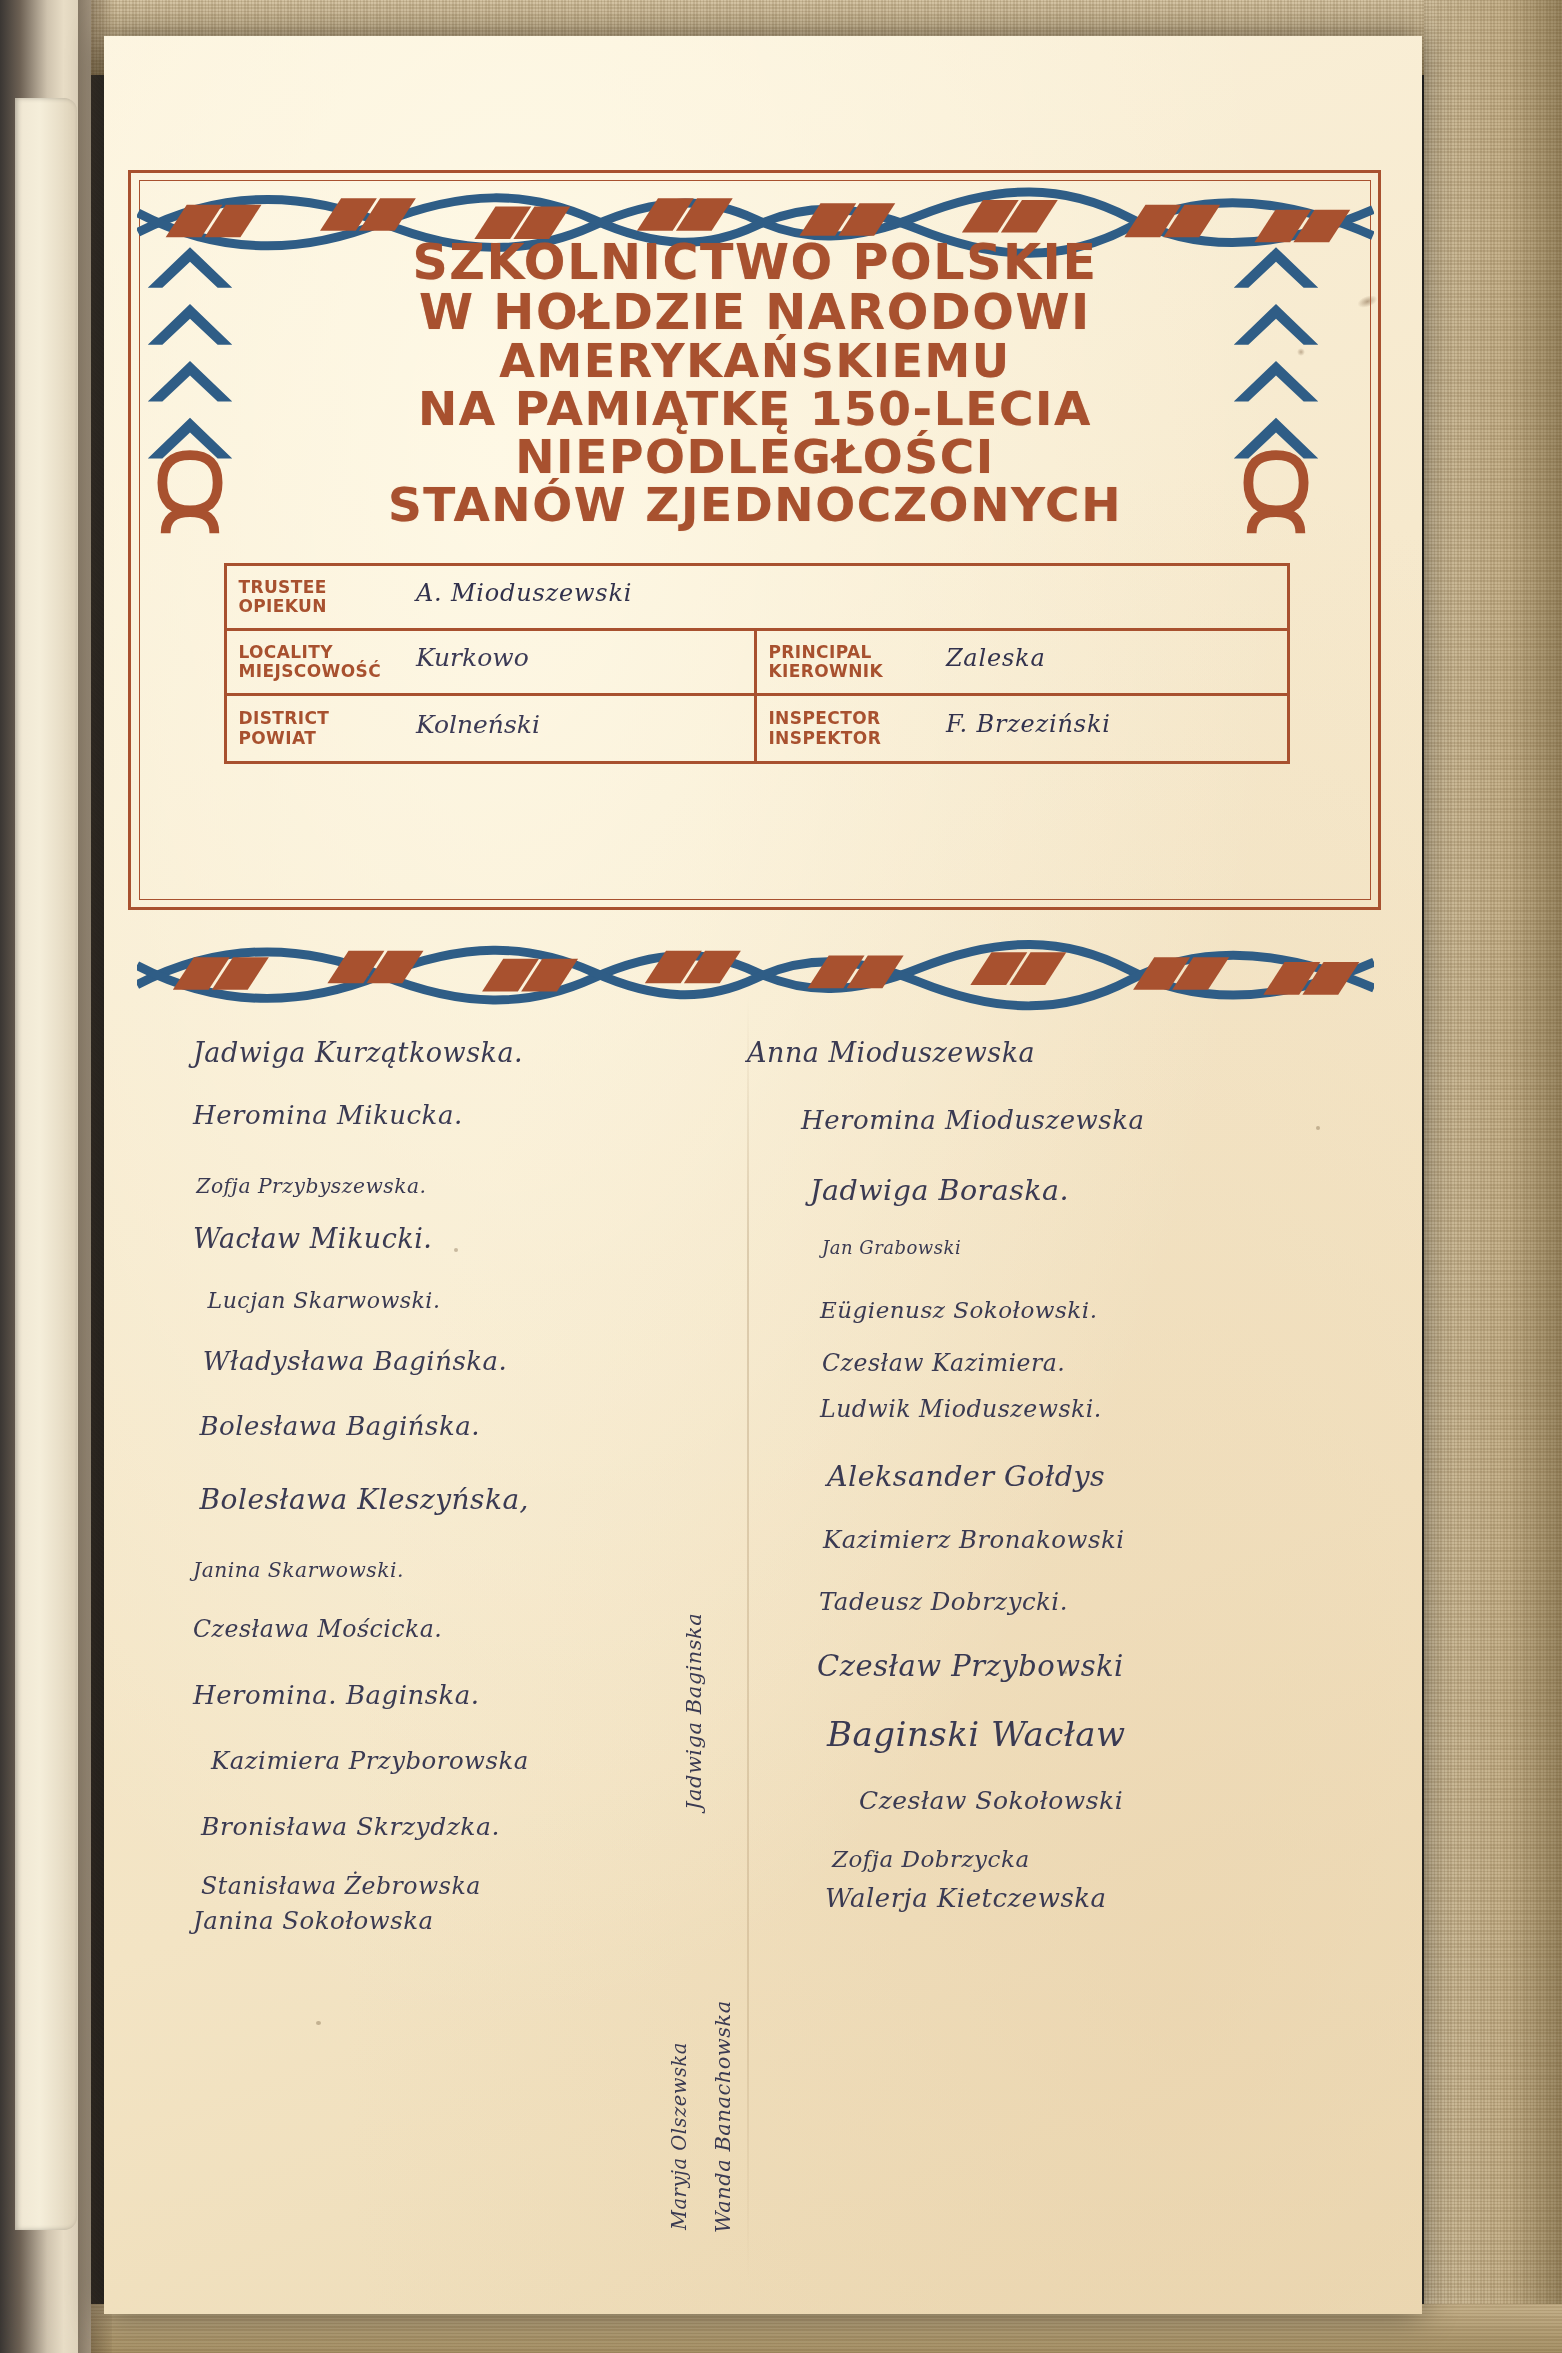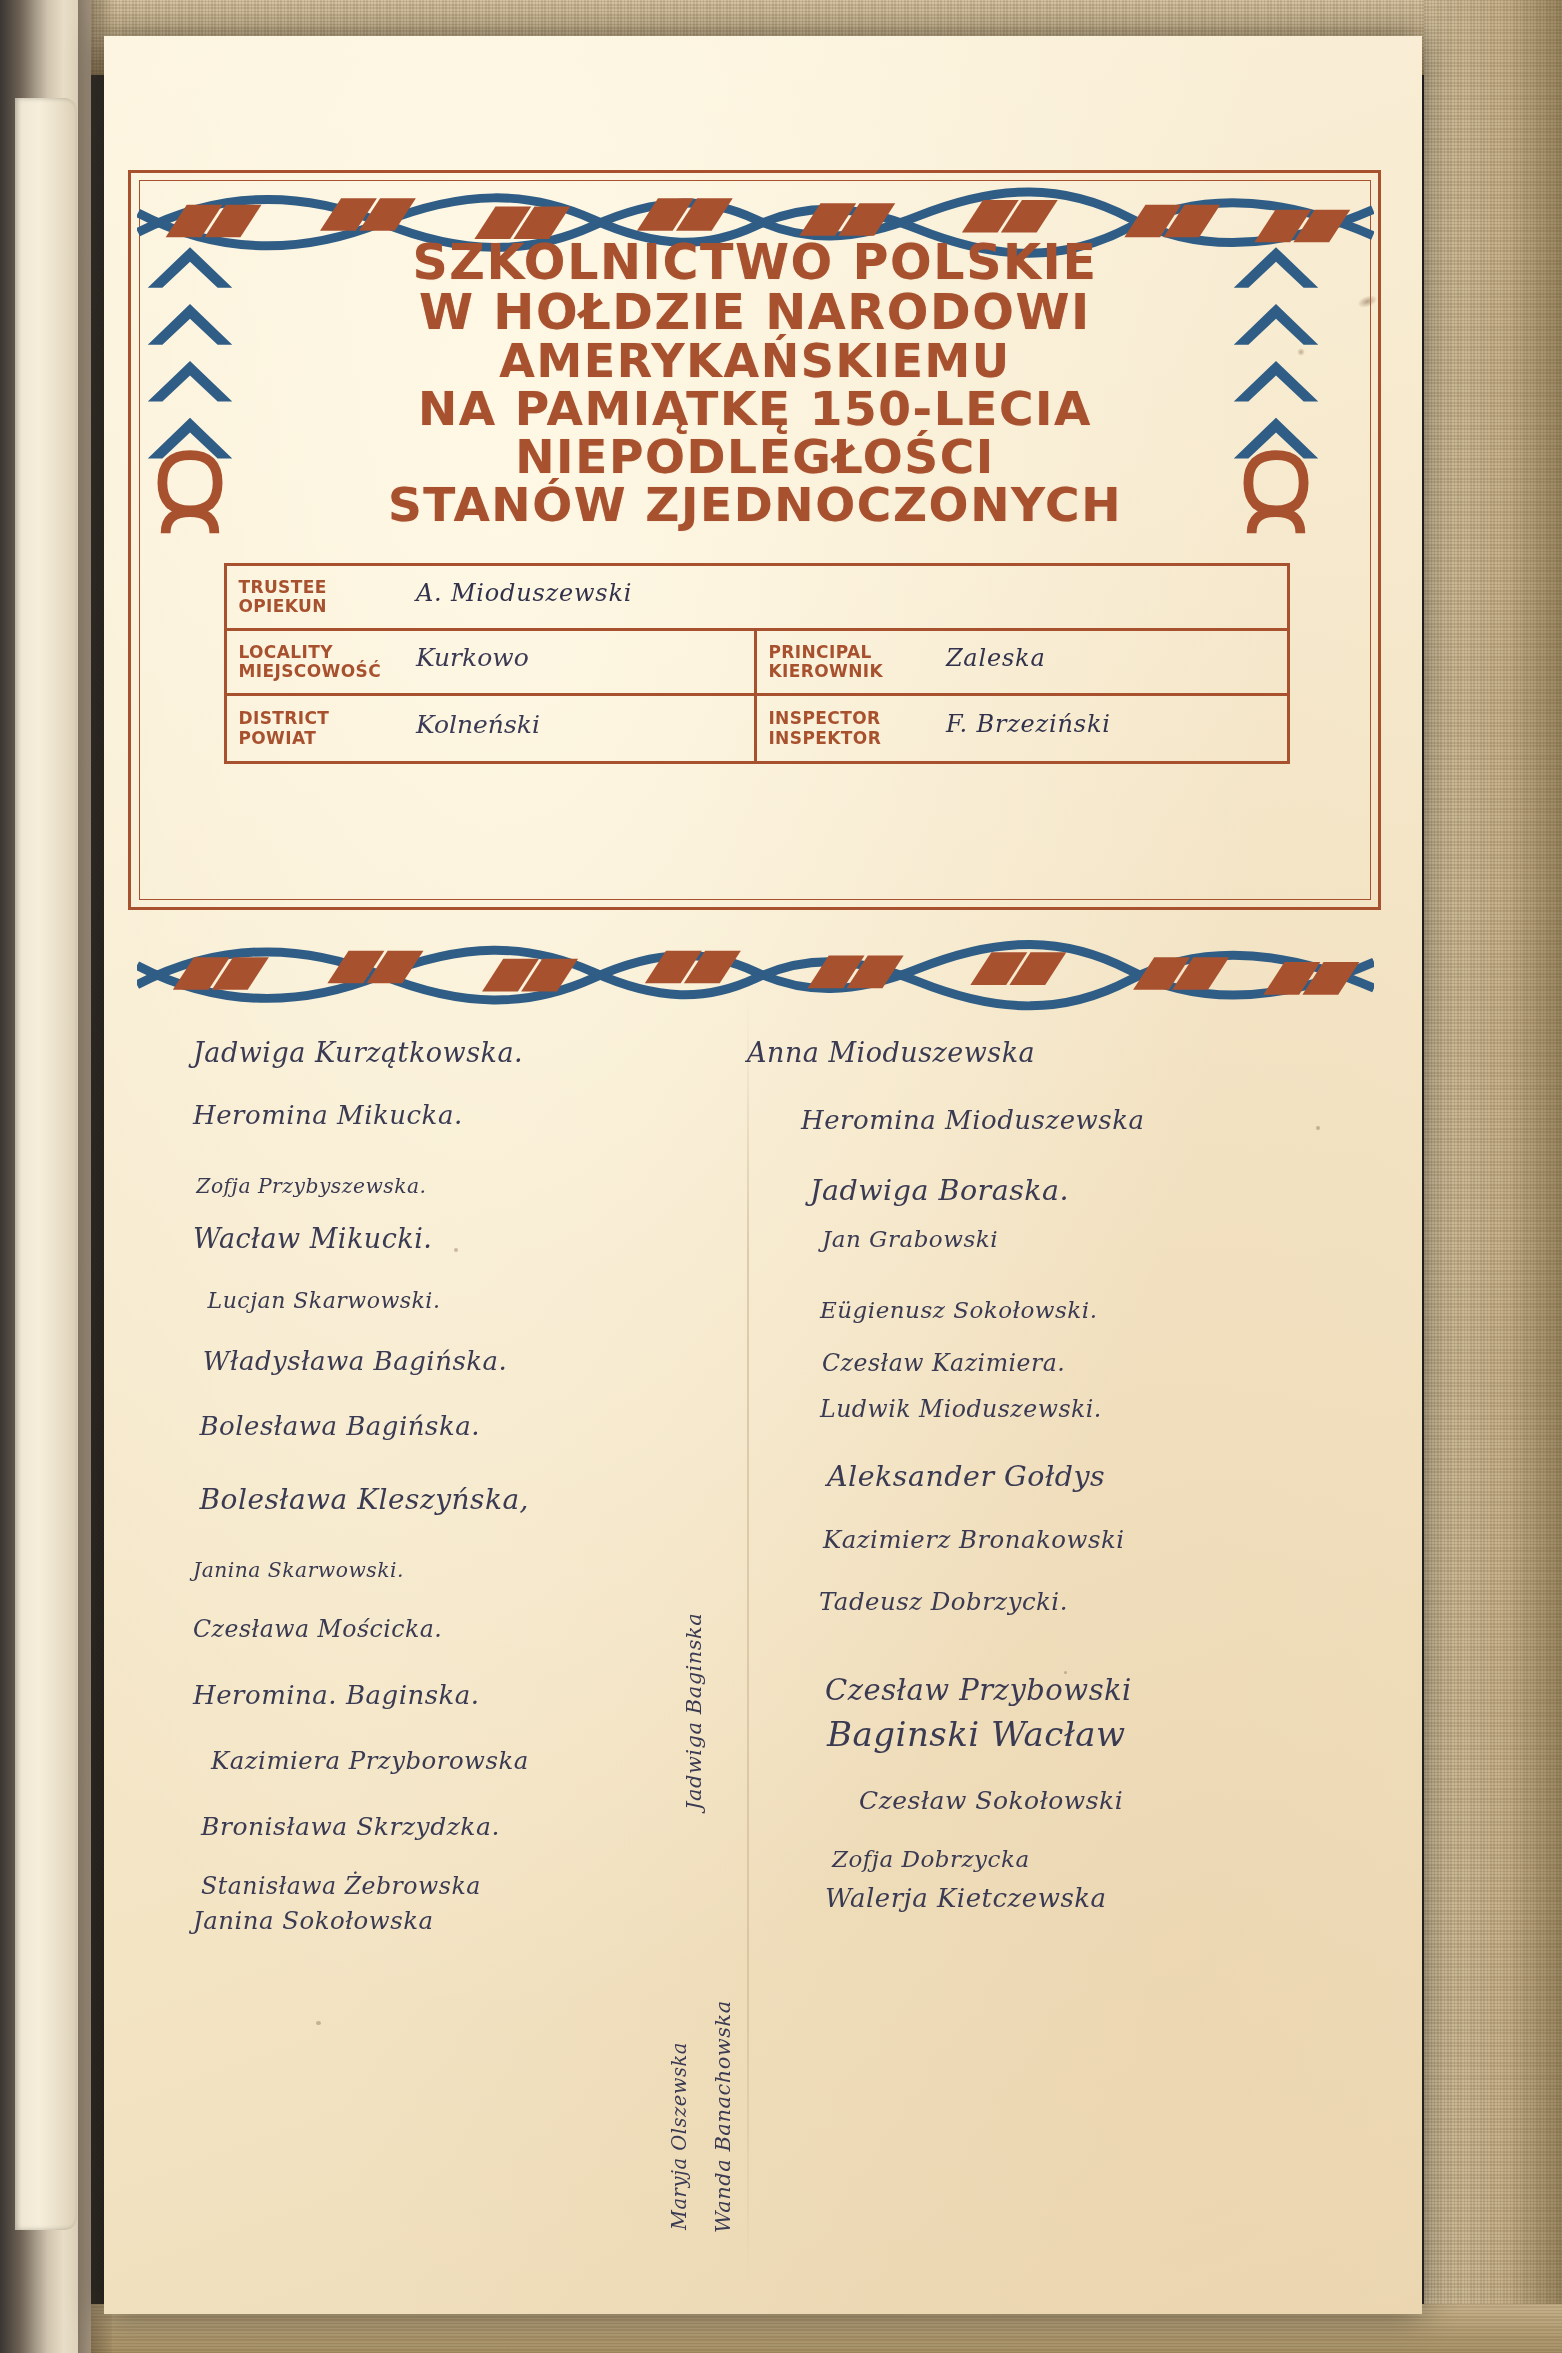--- a/index.html
+++ b/index.html
@@ -440,28 +440,28 @@
       <div class="sig-name" style="top:709px; font-size:24.4px; left:18px;">Kazimiera Przyborowska</div>
       <div class="sig-name" style="top:775px; font-size:25px; left:8.1px;">Bronisława Skrzydzka.</div>
       <div class="sig-name" style="top:835px;font-size:23.6px; left:8.1px;">Stanisława Żebrowska</div>
       <div class="sig-name" style="top:869px;font-size:24.4px; left:0px;">Janina Sokołowska</div>
     </div>
 
     <div class="sig-col" id="sig-col-right">
       <div class="sig-name" style="top:0px;   font-size:27px;">Anna Mioduszewska</div>
       <div class="sig-name" style="top:68px;  font-size:26px; left:54px;">Heromina Mioduszewska</div>
       <div class="sig-name" style="top:137px; font-size:28.5px; left:63px;">Jadwiga Boraska.</div>
-      <div class="sig-name" style="top:189px; font-size:23px; left:75px;">Jan Grabowski</div>
+      <div class="sig-name" style="top:200px; font-size:18px; left:75px;">Jan Grabowski</div>
       <div class="sig-name" style="top:260px; font-size:23px; left:73px;">Eügienusz Sokołowski.</div>
       <div class="sig-name" style="top:312px; font-size:23.6px; left:75px;">Czesław Kazimiera.</div>
       <div class="sig-name" style="top:358px; font-size:23.6px; left:73px;">Ludwik Mioduszewski.</div>
       <div class="sig-name" style="top:423px; font-size:28.5px; left:80px;">Aleksander Gołdys</div>
       <div class="sig-name" style="top:488px; font-size:24.4px; left:76px;">Kazimierz Bronakowski</div>
       <div class="sig-name" style="top:550px; font-size:24.4px; left:72px;">Tadeusz Dobrzycki.</div>
-      <div class="sig-name" style="top:636px; font-size:29px; left:70px;margin-left:8px;">Czesław Przybowski</div>
+      <div class="sig-name" style="top:612px; font-size:29px; left:70px;">Czesław Przybowski</div>
       <div class="sig-name" style="top:677px; font-size:34px; left:80px;">Baginski Wacław</div>
       <div class="sig-name" style="top:749px; font-size:25px; left:76px;margin-left:36px;">Czesław Sokołowski</div>
       <div class="sig-name" style="top:809px; font-size:23px; left:85px;">Zofja Dobrzycka</div>
       <div class="sig-name" style="top:846px;font-size:26px; left:78px;">Walerja Kietczewska</div>
     </div>
 
     <div class="sig-vert" style="left:602px; top:749px; font-size:21px;">Jadwiga Baginska</div>
     <div class="sig-vert" style="left:631px; top:1172px; font-size:21px;">Wanda Banachowska</div>
     <div class="sig-vert" style="left:587px; top:1170px; font-size:19.5px;">Maryja Olszewska</div>
 

